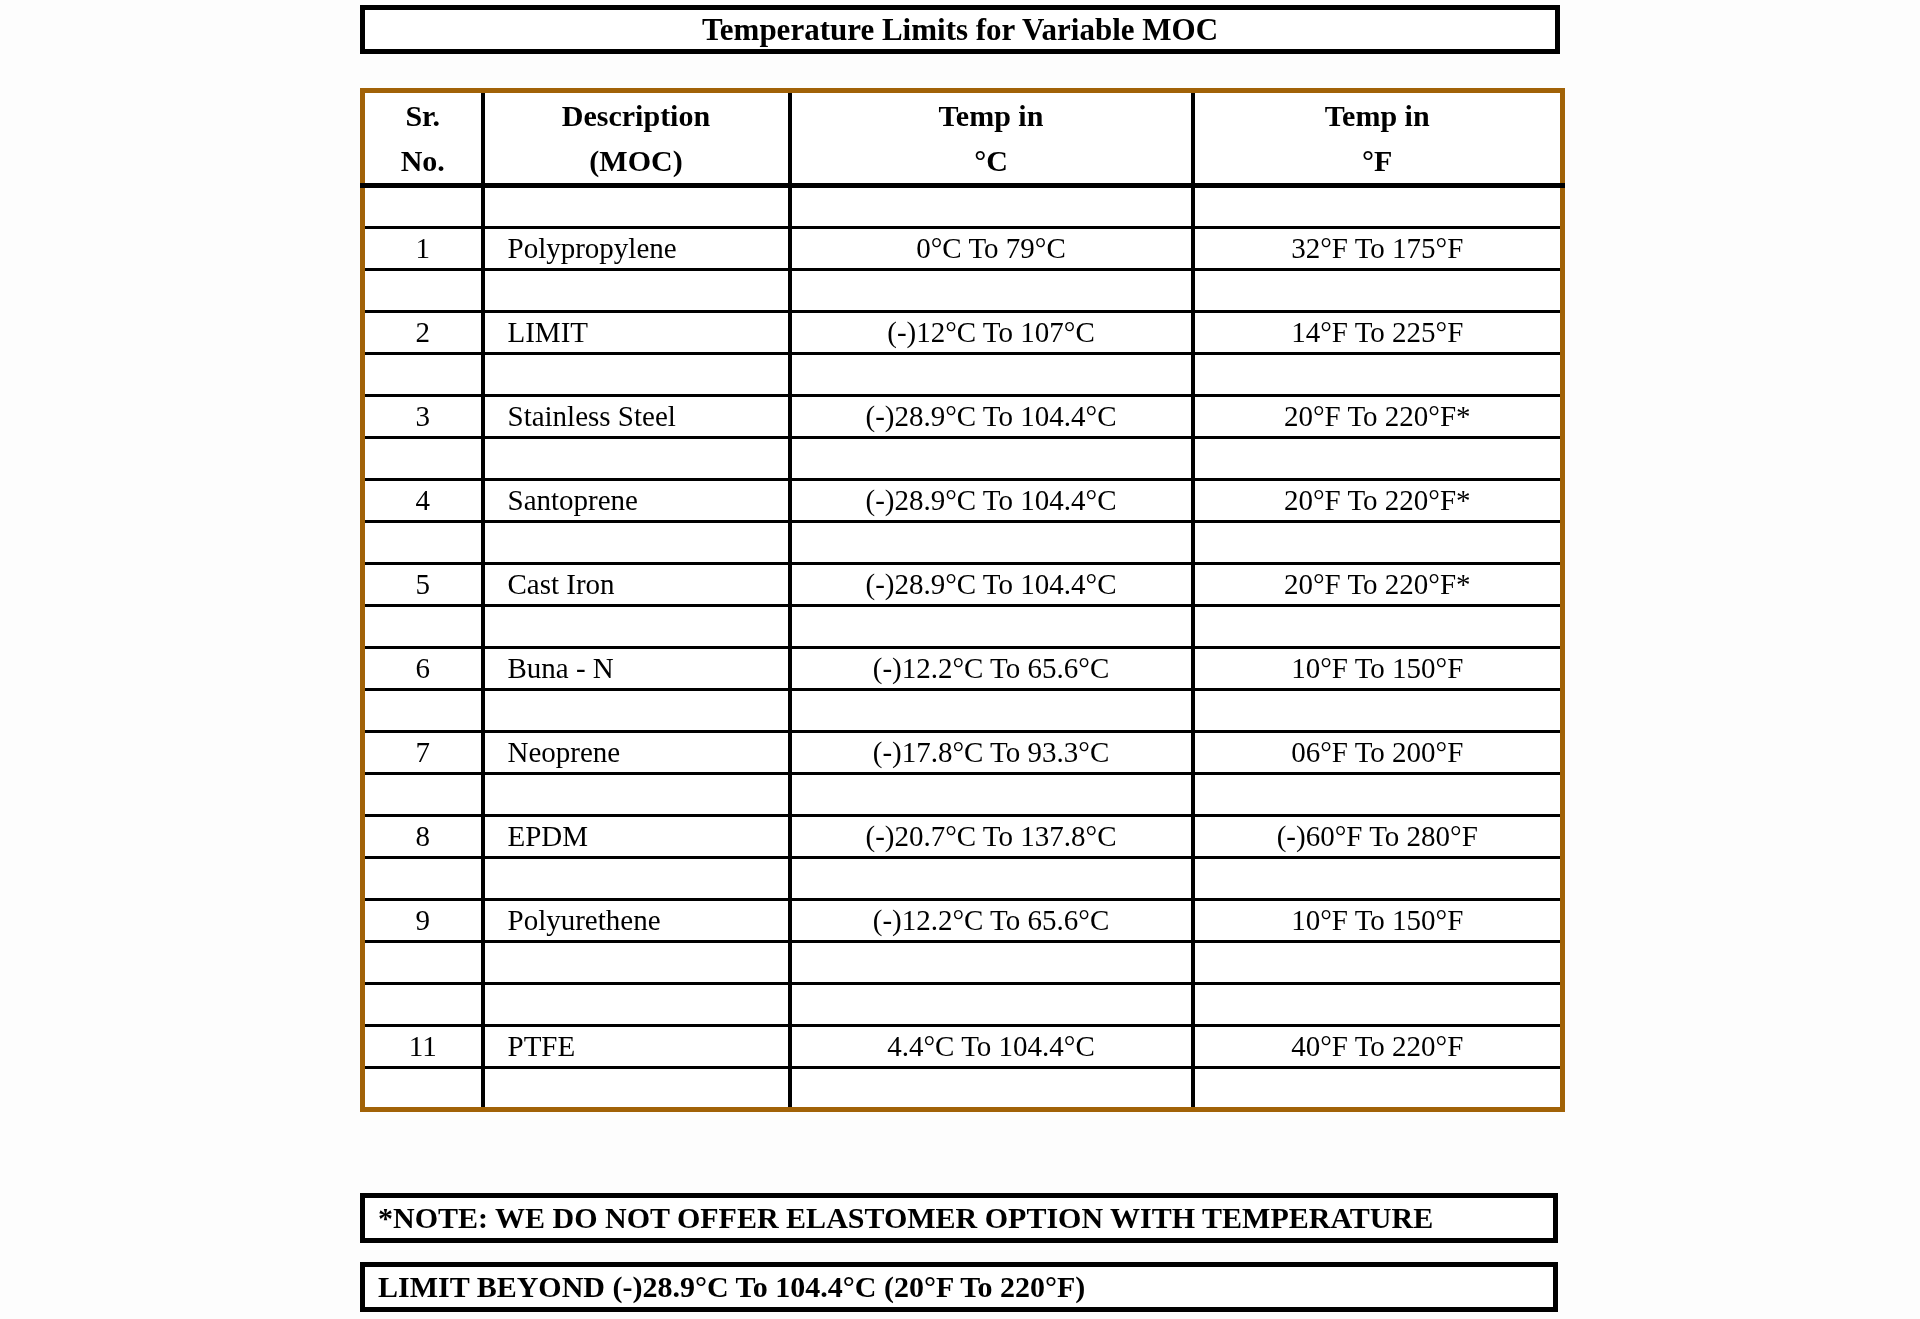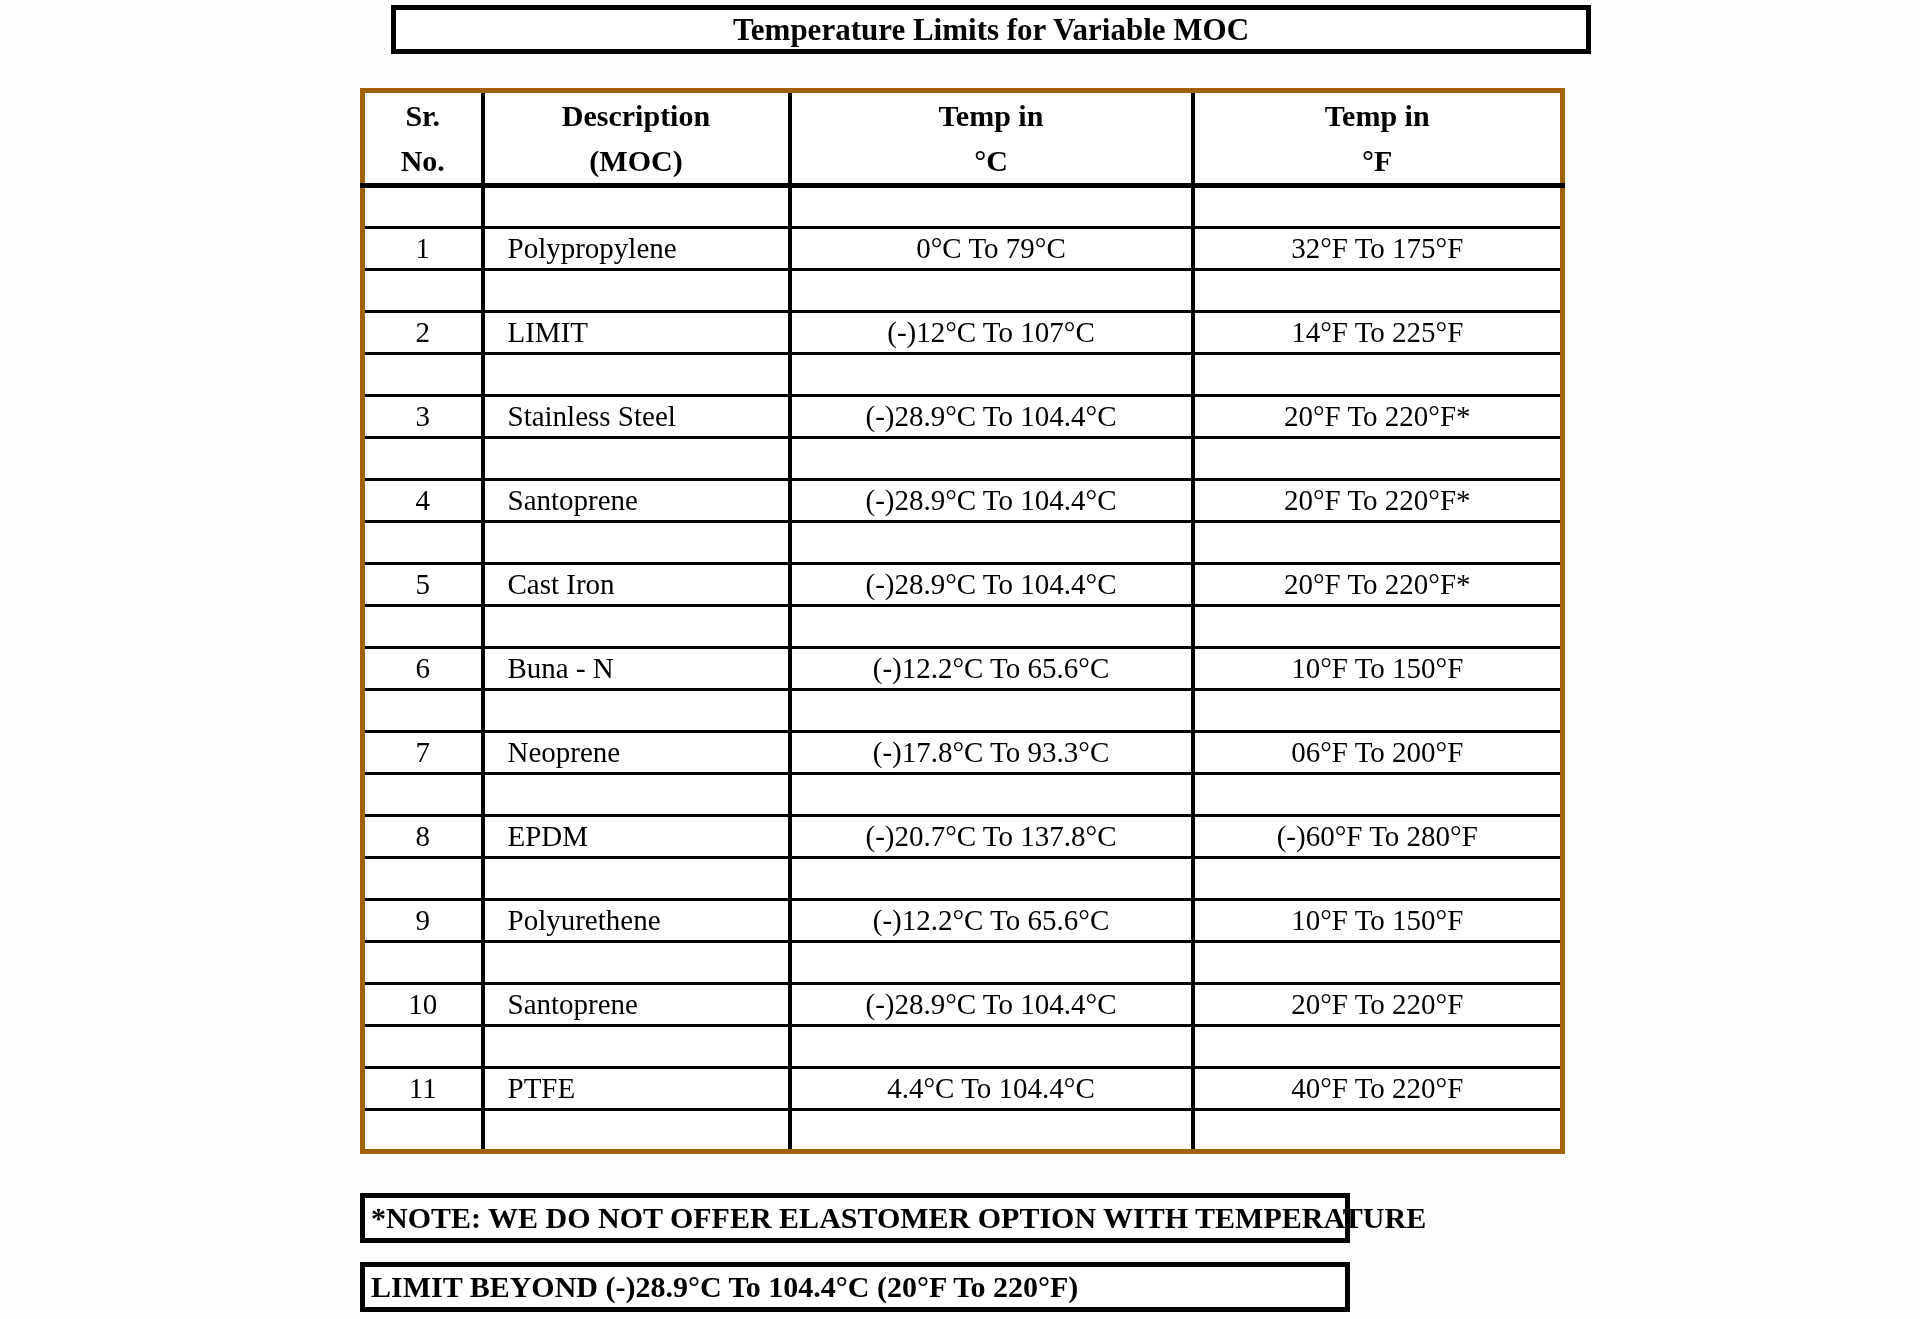--- a/index.html
+++ b/index.html
@@ -13,21 +13,20 @@
 
   .title-box {
     position: absolute;
     left: 361px; top: 6px;
     width: 1198px; height: 47px;
     border: 4px solid #000;
     outline: 1px solid #000;
     display: flex; align-items: center; justify-content: center;
     font-size: 31px; font-weight: bold;
     background: #fff;
-    margin-left: 31px;
   }
 
   table.moc-table {
     position: absolute;
     left: 360px; top: 88px;
     width: 1200px;
     border-collapse: collapse;
     table-layout: fixed;
     background: #fff;
     border: 5px solid #a16207;
@@ -49,25 +48,25 @@
     font-weight: bold;
     line-height: 1.5;
     border-bottom: 5px solid #000;
   }
   .moc-table tbody tr { height: 42px; }
   .moc-table td.col-desc { text-align: left; padding-left: 23px; }
 
   .note-box {
     position: absolute;
     left: 361px;
-    width: 988px; height: 48px;
+    width: 1196px; height: 48px;
     border: 4px solid #000;
     outline: 1px solid #000;
     display: flex; align-items: center;
-    padding-left: 6px;
+    padding-left: 13px;
     font-size: 30px; font-weight: bold;
     background: #fff;
     white-space: nowrap;
   }
   .note-box.first  { top: 1194px; }
   .note-box.second { top: 1263px; }
 </style>
 </head>
 <body>
 
@@ -210,26 +209,20 @@
         <td class="col-desc">Polyurethene</td>
         <td class="col-c">(-)12.2°C To 65.6°C</td>
         <td class="col-f">10°F To 150°F</td>
       </tr>
       <tr class="spacer-row">
         <td></td>
         <td></td>
         <td></td>
         <td></td>
       </tr>
-      <tr>
-        <td class="col-sr">10</td>
-        <td class="col-desc">Santoprene</td>
-        <td class="col-c">(-)28.9°C To 104.4°C</td>
-        <td class="col-f">20°F To 220°F</td>
-      </tr>
       <tr class="spacer-row">
         <td></td>
         <td></td>
         <td></td>
         <td></td>
       </tr>
       <tr>
         <td class="col-sr">11</td>
         <td class="col-desc">PTFE</td>
         <td class="col-c">4.4°C To 104.4°C</td>

